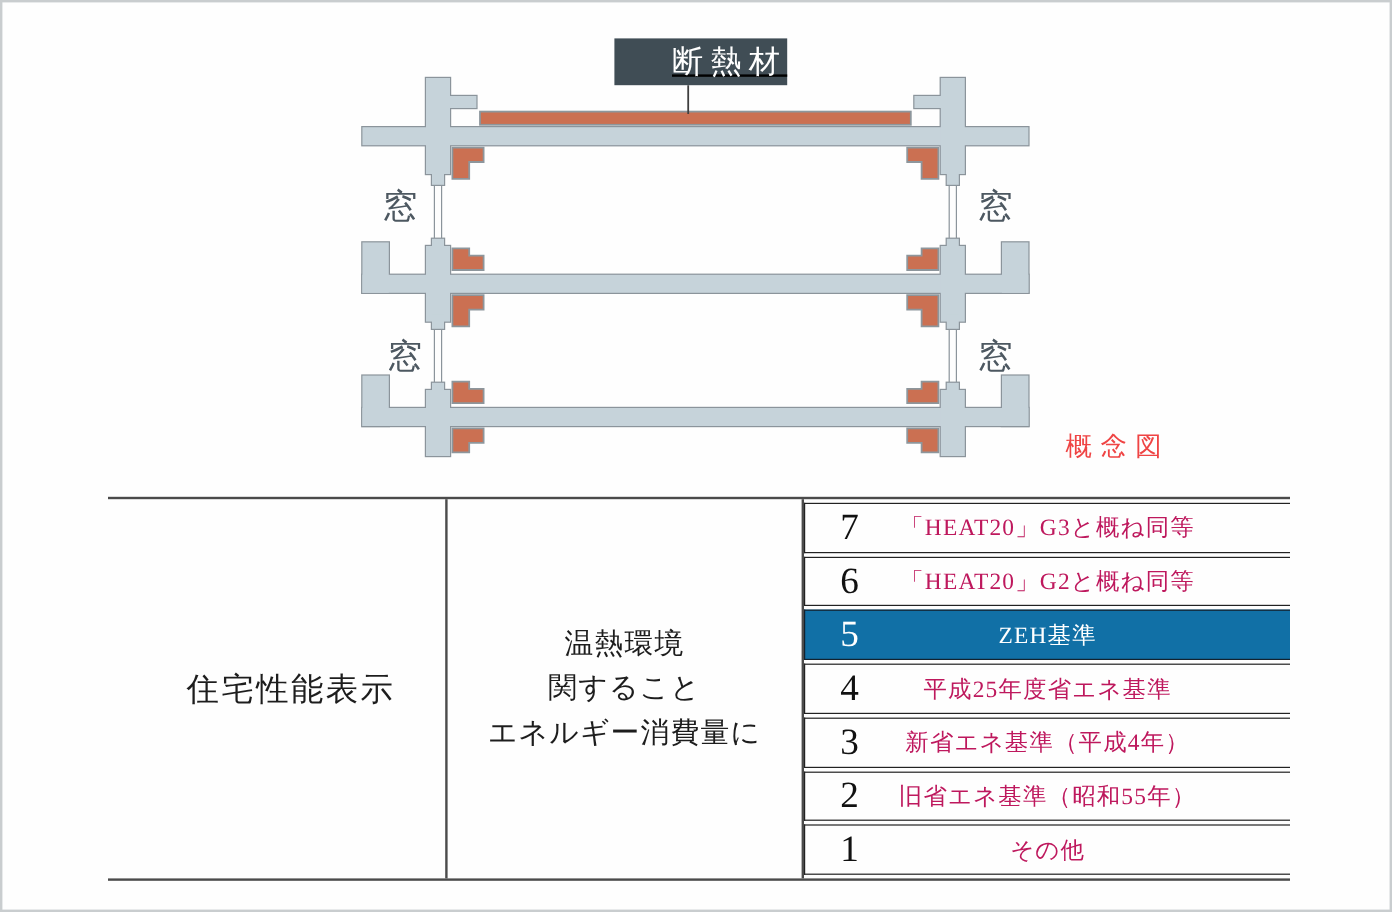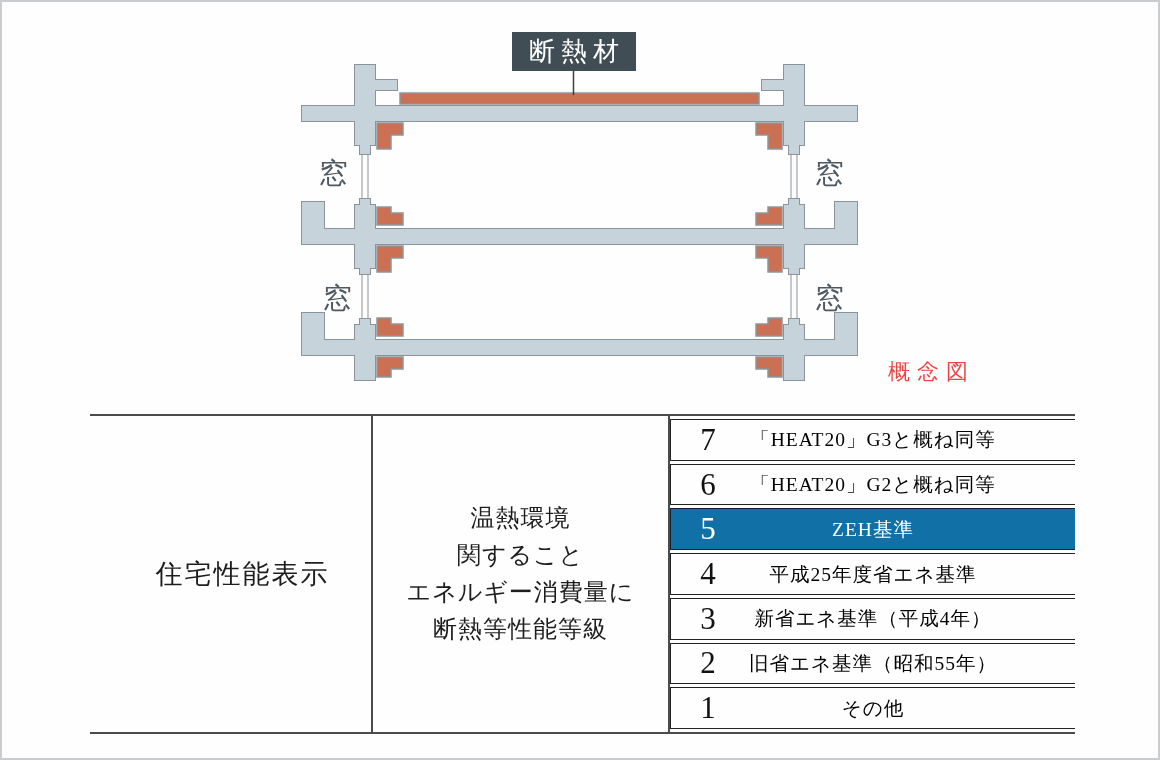--- a/index.html
+++ b/index.html
@@ -8,23 +8,23 @@
     width:1160px;height:760px;
     box-sizing:border-box;
     background:#fefefe;
     border:2px solid #c9cdcf;
     overflow:hidden;
     font-family:"Liberation Serif","DejaVu Serif",serif;
   }
   .diagram{position:absolute;left:0;top:0;}
   
   .ins-label{
-    position:absolute;left:510px;top:30px;width:124px;height:39px;
+    position:absolute;left:510px;top:30px;width:144px;height:39px;
     background:#404d55;
-    display:flex;align-items:center;justify-content:center;
+    display:flex;align-items:center;justify-content:flex-end;text-decoration:underline;
   }
   .ins-label span{
     color:#ffffff;font-size:26px;letter-spacing:6px;text-indent:6px;
   }
   
   .kz{
     position:absolute;font-size:29px;color:#4d5861;line-height:1;
   }
   .kz1l{left:317px;top:157px;}
   .kz1r{left:813px;top:157px;}
@@ -64,21 +64,21 @@
     background:#fefefe;
     display:flex;align-items:center;justify-content:center;
     box-sizing:border-box;
   }
   .gnum{
     position:absolute;left:0;top:50%;transform:translateY(-53%);
     width:74px;text-align:center;
     font-size:31px;color:#111111;line-height:1;
   }
   .gdesc{
-    font-size:19.5px;color:#000000;letter-spacing:1px;
+    font-size:19.5px;color:#be185d;letter-spacing:1px;
   }
   .grow.hl{background:#1170a6;border-color:#13222e;}
   .grow.hl .gnum,.grow.hl .gdesc{color:#ffffff;}
 </style>
 </head>
 <body>
 
 <div class="frame">
 
   <svg class="diagram" width="1160" height="405" viewBox="0 0 1160 405">
@@ -163,21 +163,20 @@
     <div class="vline vline2"></div>
 
     <div class="cell1">
       <span>住宅性能表示</span>
     </div>
 
     <div class="cell2">
       <span>温熱環境</span>
       <span>関すること</span>
       <span>エネルギー消費量に</span>
-      <span>断熱等性能等級</span>
     </div>
 
     <div class="grades">
       <div class="grow">
         <span class="gnum">7</span>
         <span class="gdesc">「HEAT20」G3と概ね同等</span>
       </div>
       <div class="grow">
         <span class="gnum">6</span>
         <span class="gdesc">「HEAT20」G2と概ね同等</span>

